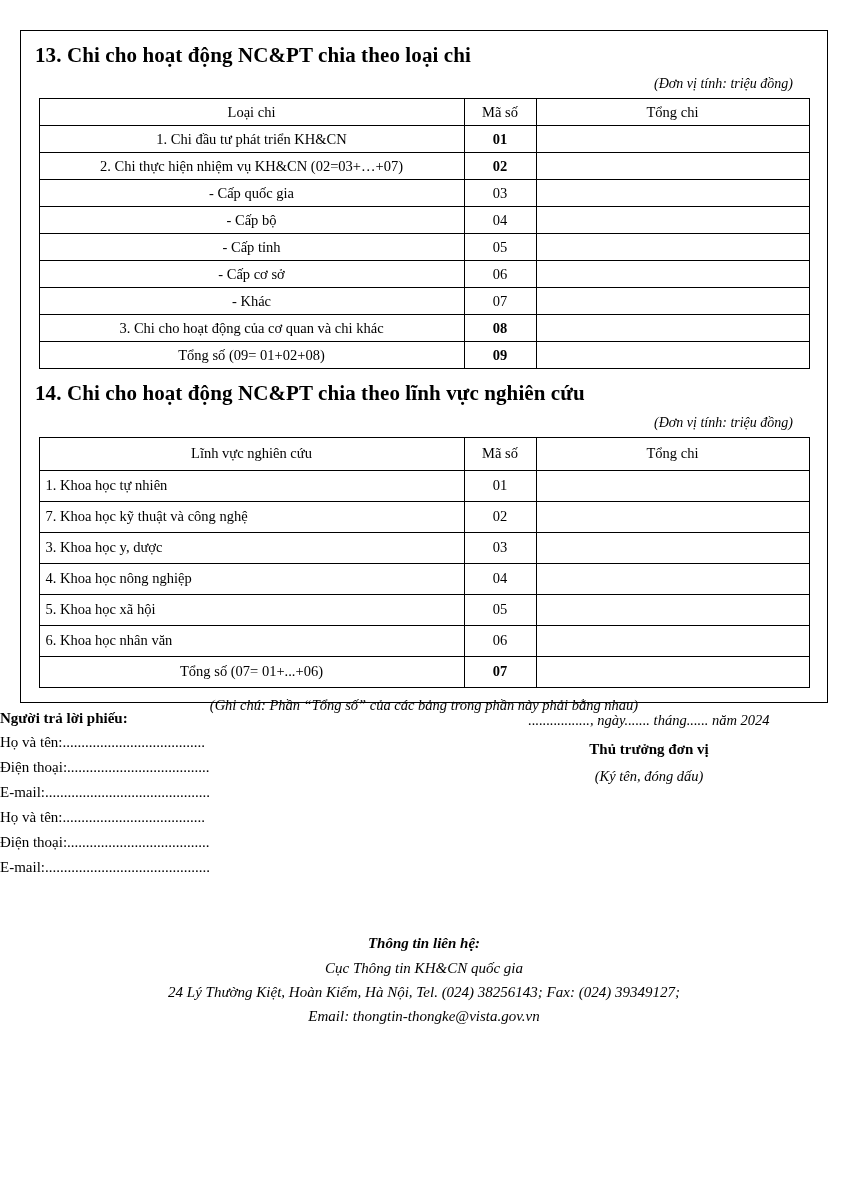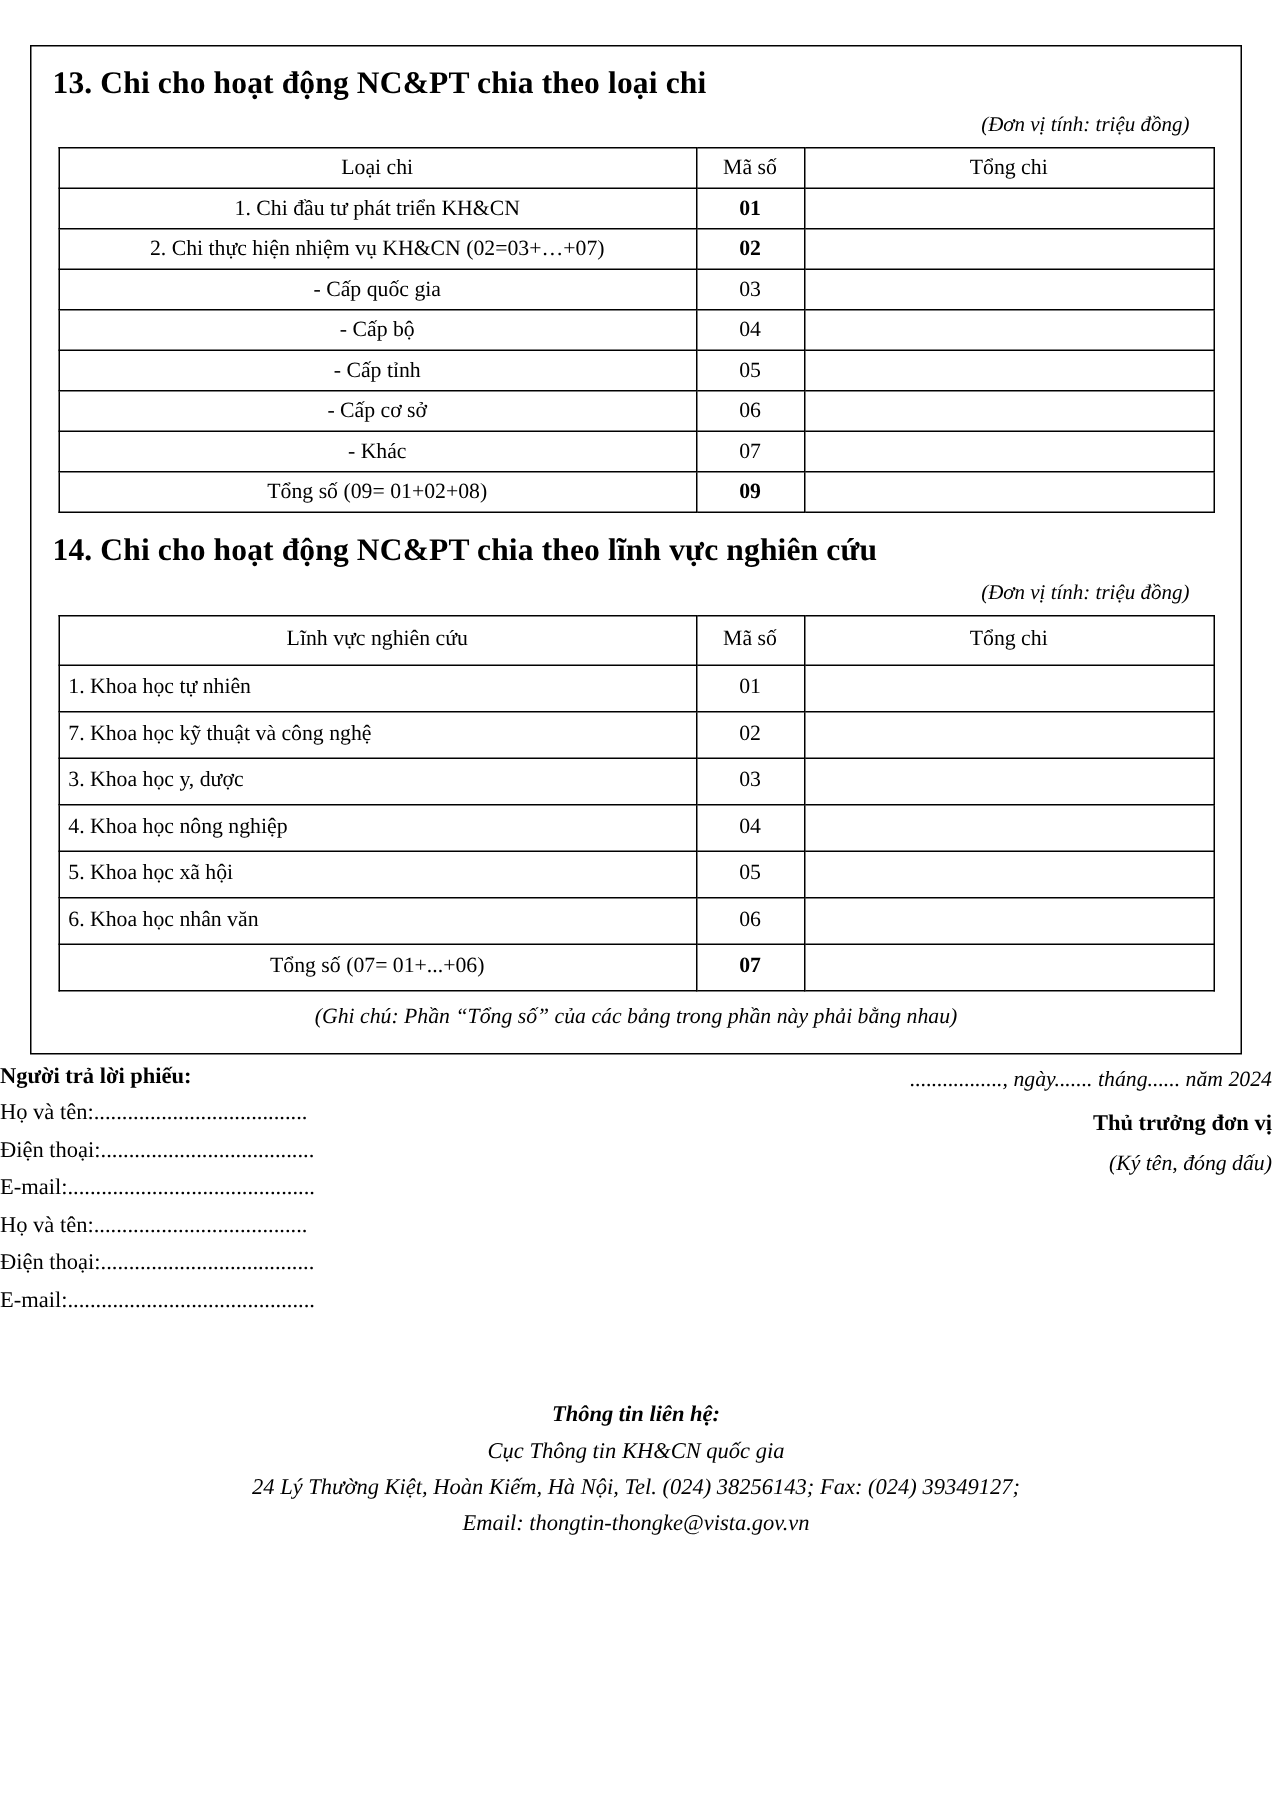--- a/index.html
+++ b/index.html
@@ -101,21 +101,21 @@
     display: flex;
     align-items: flex-start;
   }
   .sig-left {
     width: 450px;
     box-sizing: border-box;
   }
   .sig-right {
     width: 398px;
     box-sizing: border-box;
-    text-align: right;
+    text-align: center;
     padding-top: 2px;
   }
   .sig-head {
     font-size: 15px;
     font-weight: bold;
     margin-bottom: 7px;
   }
   .sig-line {
     font-size: 15px;
     margin-bottom: 8px;
@@ -210,20 +210,25 @@
           <td></td>
         </tr>
         <tr>
           <td class="indent">- Cấp cơ sở</td>
           <td class="code">06</td>
           <td></td>
         </tr>
         <tr>
           <td class="indent">- Khác</td>
           <td class="code">07</td>
+          <td></td>
+        </tr>
+        <tr>
+          <td class="bold-row">3. Chi cho hoạt động của cơ quan và chi khác</td>
+          <td class="code bold-row">08</td>
           <td></td>
         </tr>
         <tr>
           <td class="total-row">Tổng số (09= 01+02+08)</td>
           <td class="code bold-row">09</td>
           <td></td>
         </tr>
       </tbody>
     </table>
 

